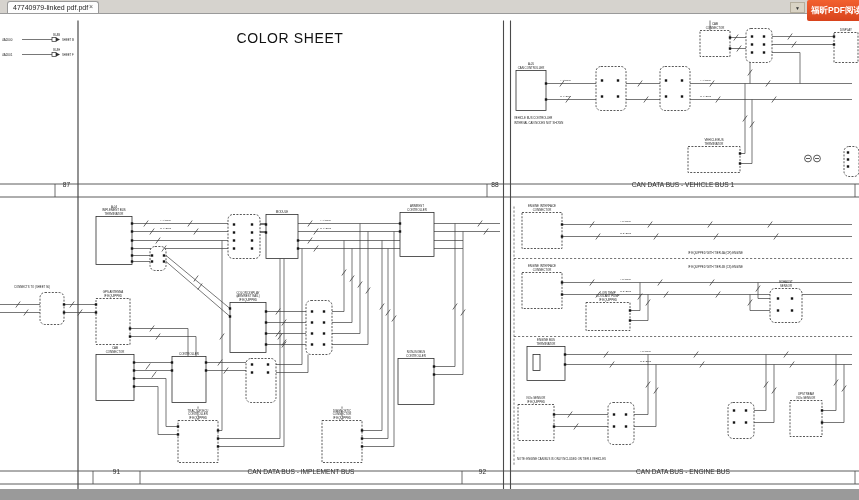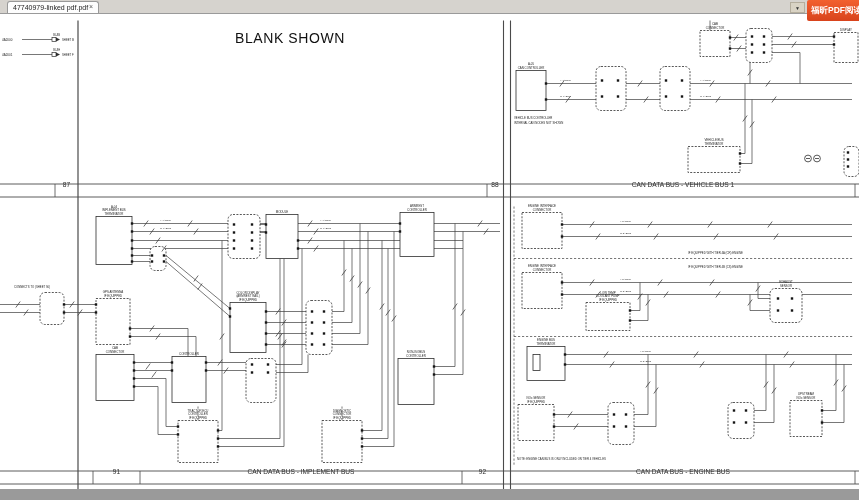--- a/index.html
+++ b/index.html
@@ -456,21 +456,21 @@
         <line x1="55" y1="177.5" x2="55" y2="190.5" stroke="#4a4a4a" stroke-width="0.8"></line>
         <line x1="487" y1="177.5" x2="487" y2="190.5" stroke="#4a4a4a" stroke-width="0.8"></line>
         <line x1="855" y1="177.5" x2="855" y2="190.5" stroke="#4a4a4a" stroke-width="0.8"></line>
         <line x1="93" y1="464.5" x2="93" y2="477.5" stroke="#4a4a4a" stroke-width="0.8"></line>
         <line x1="140" y1="464.5" x2="140" y2="477.5" stroke="#4a4a4a" stroke-width="0.8"></line>
         <line x1="462" y1="464.5" x2="462" y2="477.5" stroke="#4a4a4a" stroke-width="0.8"></line>
         <line x1="855" y1="464.5" x2="855" y2="477.5" stroke="#4a4a4a" stroke-width="0.8"></line>
       </svg>
   </div>
 
-  <div class="ov blank-title">BLANK SHOWN</div>
+  <div class="ov blank-title">COLOR SHEET</div>
   <div class="ov band" style="left:55.5px;width:22px;">87</div>
   <div class="ov band" style="left:487px;width:16px;">88</div>
   <div class="ov band" style="left:511px;width:344px;">CAN DATA BUS - VEHICLE BUS 1</div>
   <div class="ov band2" style="left:93px;width:47px;">91</div>
   <div class="ov band2" style="left:140px;width:322px;">CAN DATA BUS - IMPLEMENT BUS</div>
   <div class="ov band2" style="left:462px;width:41px;">92</div>
   <div class="ov band2" style="left:511px;width:344px;">CAN DATA BUS - ENGINE BUS</div>
 
   <div class="gray-strip"></div>
 </div>

